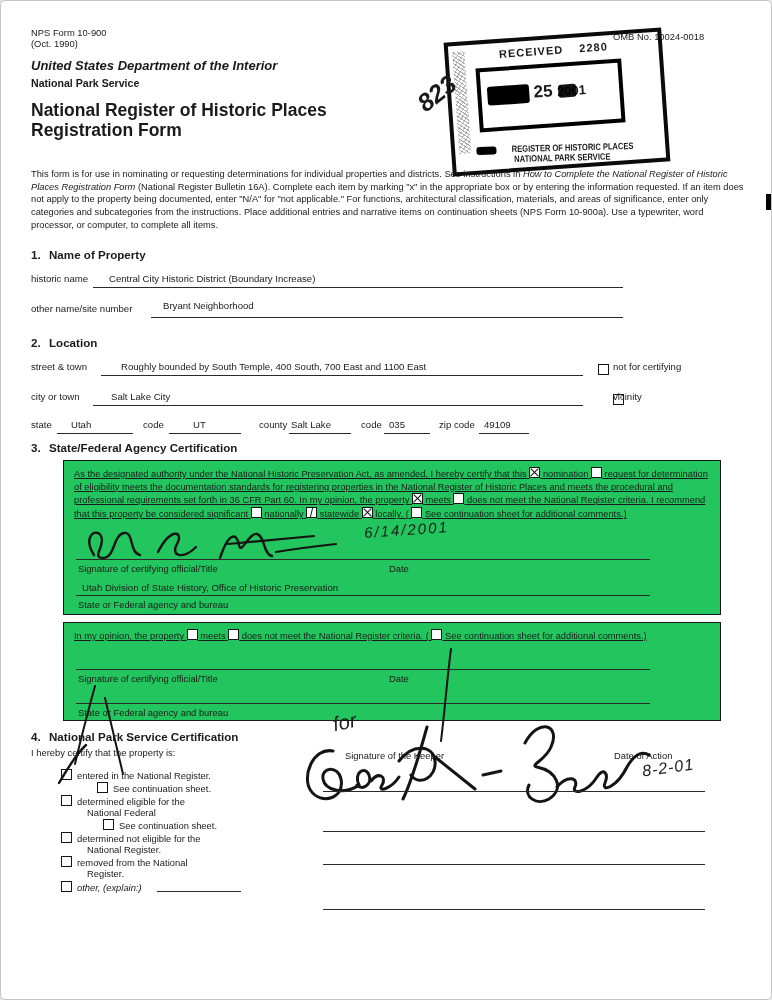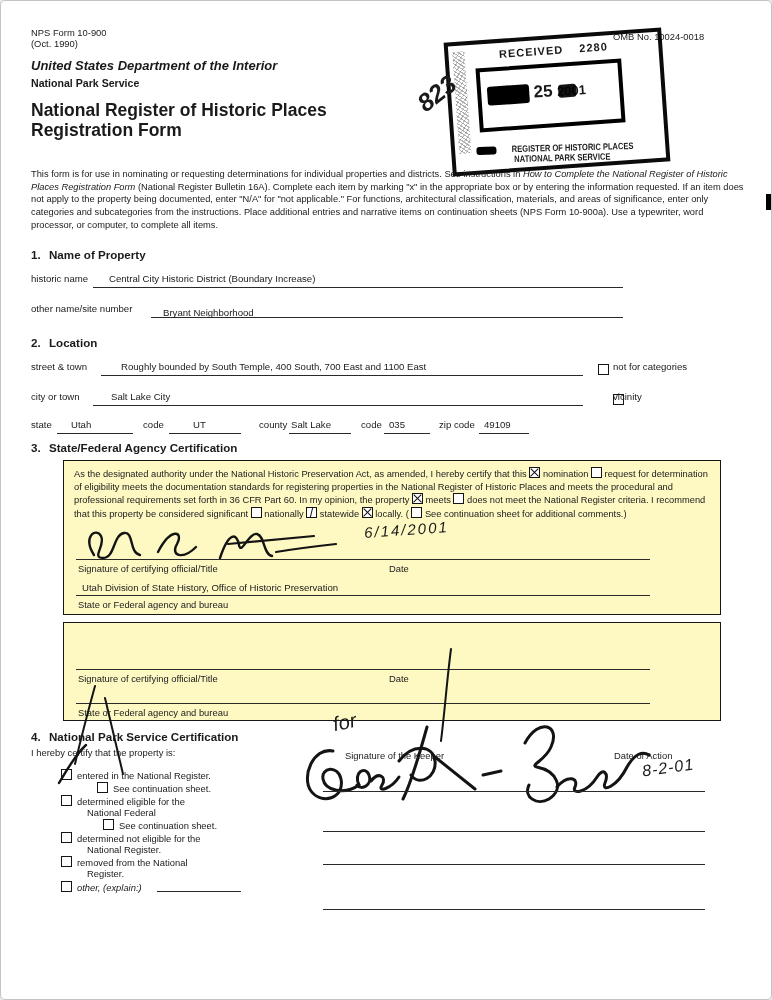--- a/index.html
+++ b/index.html
@@ -16,21 +16,21 @@
   .sec{font-size:11.6px;font-weight:bold;}
   .secnum{display:inline-block;width:18px;}
   .bigtitle{font-size:17.5px;font-weight:bold;line-height:20px;}
   .fline{position:absolute;height:0;border-bottom:1.2px solid #2a2a2a;}
   .cb{display:inline-block;width:9px;height:9px;border:1.2px solid #151515;vertical-align:-1px;position:relative;background:#fff;}
   .cb.x::before,.cb.x::after{content:"";position:absolute;left:-1px;top:3.6px;width:11px;height:1.4px;background:#111;}
   .cb.x::before{transform:rotate(45deg);}
   .cb.x::after{transform:rotate(-45deg);}
   .cb.slash::before{content:"";position:absolute;left:3.6px;top:-1px;width:1.4px;height:11px;background:#111;transform:rotate(14deg);}
   .para{font-size:9.3px;line-height:12.7px;}
-  .certbox{position:absolute;border:1.3px solid #161616;background:#fef9c3;}
+  .certbox{position:absolute;border:1.3px solid #161616;background:#22c55e;text-decoration:underline;}
   .stamp{position:absolute;left:447px;top:34px;width:210px;height:126px;border:4px solid #0b0b0b;transform:rotate(-4deg);background:rgba(255,255,255,0);}
   .stamp .topline{position:absolute;left:0;top:5px;width:100%;text-align:center;font-size:11px;font-weight:bold;letter-spacing:1px;}
   .stamp .inner{position:absolute;left:26px;top:24px;width:138px;height:56px;border:4px solid #000;}
   .blob{display:inline-block;background:#000;border-radius:3px;vertical-align:middle;}
   .stamp .dateline{position:absolute;left:6px;top:14px;white-space:nowrap;font-weight:bold;}
   .stamp .botlines{position:absolute;left:-4px;bottom:2px;width:105%;text-align:center;font-weight:bold;transform:rotate(2.5deg);line-height:10px;}
   .cond{display:inline-block;transform:scaleX(.82);transform-origin:center;white-space:nowrap;}
   .smudge{position:absolute;left:4px;top:6px;width:12px;height:102px;opacity:.55;
     background:repeating-linear-gradient(37deg,rgba(0,0,0,.55) 0 1px,transparent 1px 3px),repeating-linear-gradient(-50deg,rgba(0,0,0,.4) 0 1px,transparent 1px 4px);}
   .hand{font-style:italic;white-space:nowrap;}
@@ -86,30 +86,30 @@
   
   <div class="abs para" style="left:30px;top:167px;width:716px;"><span>This form is for use in nominating or requesting determinations for individual properties and districts. See instructions in </span><i>How to Complete the National Register of Historic Places Registration Form</i><span> (National Register Bulletin 16A). Complete each item by marking "x" in the appropriate box or by entering the information requested. If an item does not apply to the property being documented, enter "N/A" for "not applicable." For functions, architectural classification, materials, and areas of significance, enter only categories and subcategories from the instructions. Place additional entries and narrative items on continuation sheets (NPS Form 10-900a). Use a typewriter, word processor, or computer, to complete all items.</span></div>
 
   
   <div class="abs sec" style="left:30px;top:247px;"><span class="secnum">1.</span><span>Name of Property</span></div>
   <div class="abs t95" style="left:30px;top:272px;">historic name</div>
   <div class="fline" style="left:92px;top:286px;width:530px;"></div>
   <div class="abs t95" style="left:108px;top:272px;">Central City Historic District (Boundary Increase)</div>
   <div class="abs t95" style="left:30px;top:302px;">other name/site number</div>
   <div class="fline" style="left:150px;top:316px;width:472px;"></div>
-  <div class="abs t95" style="left:162px;top:306px;">Bryant Neighborhood</div>
+  <div class="abs t95" style="left:162px;top:299px;">Bryant Neighborhood</div>
 
   
   <div class="abs sec" style="left:30px;top:335px;"><span class="secnum">2.</span><span>Location</span></div>
 
   <div class="abs t95" style="left:30px;top:360px;">street &amp; town</div>
   <div class="fline" style="left:100px;top:374px;width:482px;"></div>
   <div class="abs t95" style="left:120px;top:360px;">Roughly bounded by South Temple, 400 South, 700 East and 1100 East</div>
   <span class="cb abs" style="left:597px;top:359px;"></span>
-  <div class="abs t95" style="left:612px;top:360px;">not for categories</div>
+  <div class="abs t95" style="left:612px;top:360px;">not for certifying</div>
 
   <div class="abs t95" style="left:30px;top:390px;">city or town</div>
   <div class="fline" style="left:92px;top:404px;width:490px;"></div>
   <div class="abs t95" style="left:110px;top:390px;">Salt Lake City</div>
   <span class="cb abs" style="left:597px;top:389px;"></span>
   <div class="abs t95" style="left:612px;top:390px;">vicinity</div>
 
   <div class="abs t95" style="left:30px;top:418px;">state</div>
   <div class="fline" style="left:56px;top:432px;width:76px;"></div>
   <div class="abs t95" style="left:70px;top:418px;">Utah</div>
@@ -165,20 +165,29 @@
     <div class="abs t9" style="left:14px;top:102px;">Signature of certifying official/Title</div>
     <div class="abs t9" style="left:325px;top:102px;">Date</div>
 
     <div class="abs t95" style="left:18px;top:121px;">Utah Division of State History, Office of Historic Preservation</div>
     <div class="fline" style="left:12px;top:134px;width:574px;"></div>
     <div class="abs t9" style="left:14px;top:138px;">State or Federal agency and bureau</div>
   </div>
 
   
   <div class="certbox" style="left:62px;top:621px;width:656px;height:97px;">
+    <div class="para" style="padding:6px 10px 0 10px;">
+      <span>In my opinion, the property</span>
+      <span class="cb"></span>
+      <span>meets</span>
+      <span class="cb"></span>
+      <span>does not meet the National Register criteria. (</span>
+      <span class="cb"></span>
+      <span>See continuation sheet for additional comments.)</span>
+    </div>
     <div class="fline" style="left:12px;top:46px;width:574px;"></div>
     <div class="abs t9" style="left:14px;top:50px;">Signature of certifying official/Title</div>
     <div class="abs t9" style="left:325px;top:50px;">Date</div>
     <div class="fline" style="left:12px;top:80px;width:574px;"></div>
     <div class="abs t9" style="left:14px;top:84px;">State or Federal agency and bureau</div>
   </div>
 
   
   <svg class="sig" style="left:70px;top:685px;" width="60" height="95" viewBox="0 0 60 95">
     <path stroke-width="2" d="M24,0 C18,22 10,52 4,78"></path>

